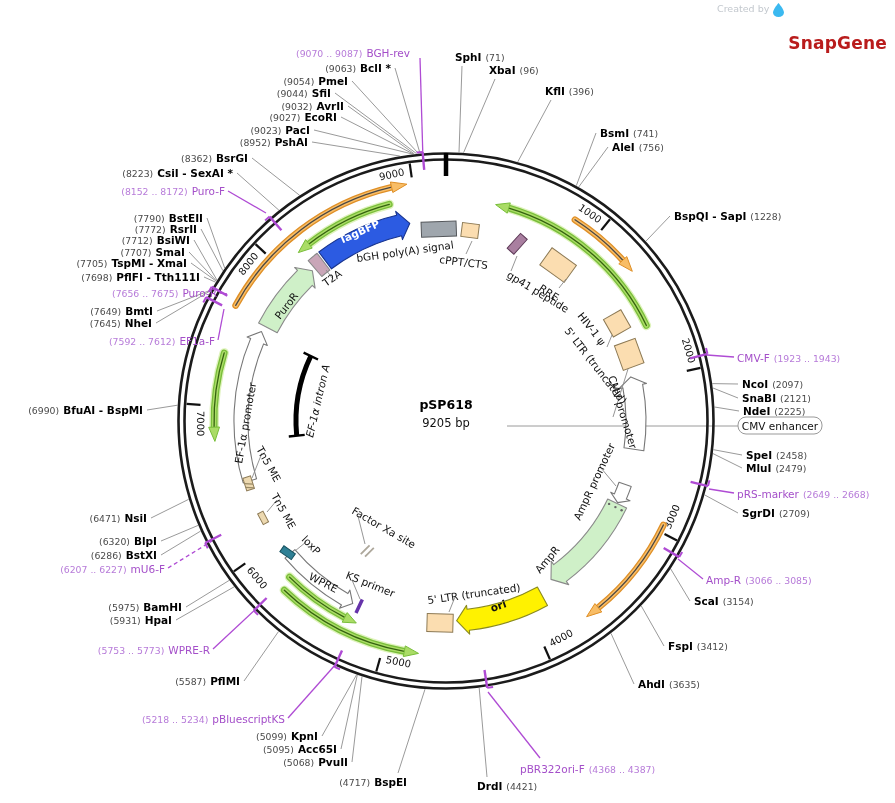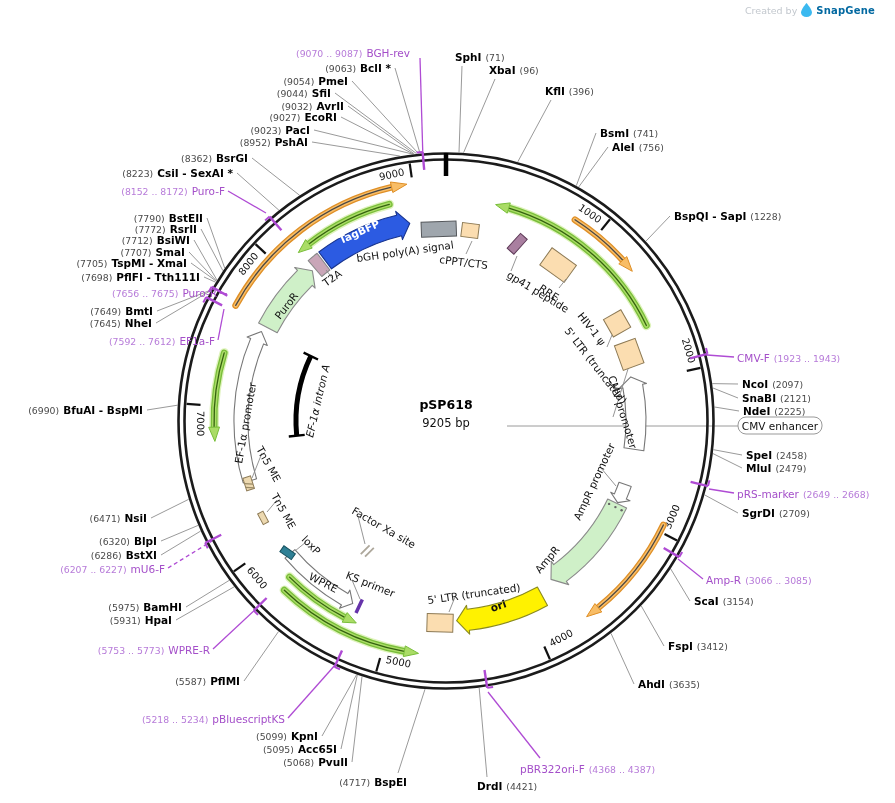--- a/index.html
+++ b/index.html
@@ -1,21 +1,21 @@
 <!DOCTYPE html>
 <html><head>
 <meta charset="utf-8">
 <style>
   html,body{margin:0;padding:0;background:#ffffff;}
   #stage{position:relative;width:895px;height:803px;background:#fff;overflow:hidden;
          font-family:"DejaVu Sans",sans-serif;}
   svg text{font-family:"DejaVu Sans",sans-serif;}
-  #credit{position:absolute;top:3px;right:20px;display:flex;align-items:center;gap:4px;}
+  #credit{position:absolute;top:3px;right:8px;display:flex;align-items:flex-start;gap:4px;}
   #credit .prefix{font-size:9.5px;color:#c3c8ce;}
-  #credit .brand{font-size:10px;font-weight:600;color:#0369a1;letter-spacing:.2px;}
+  #credit .brand{font-size:17px;font-weight:600;color:#b91c1c;letter-spacing:.2px;margin-top:30px;}
 </style>
 </head>
 <body>
 
 <div id="stage">
   <svg id="map" width="895" height="803" viewBox="0 0 895 803">
       <g>
         <line x1="507" y1="426" x2="738" y2="426" stroke="#9A9A9A" stroke-width="1"></line>
         <line x1="395" y1="68" x2="420.0" y2="153.3" stroke="#9A9A9A" stroke-width="1"></line>
         <line x1="352" y1="81" x2="418.3" y2="153.4" stroke="#9A9A9A" stroke-width="1"></line>

